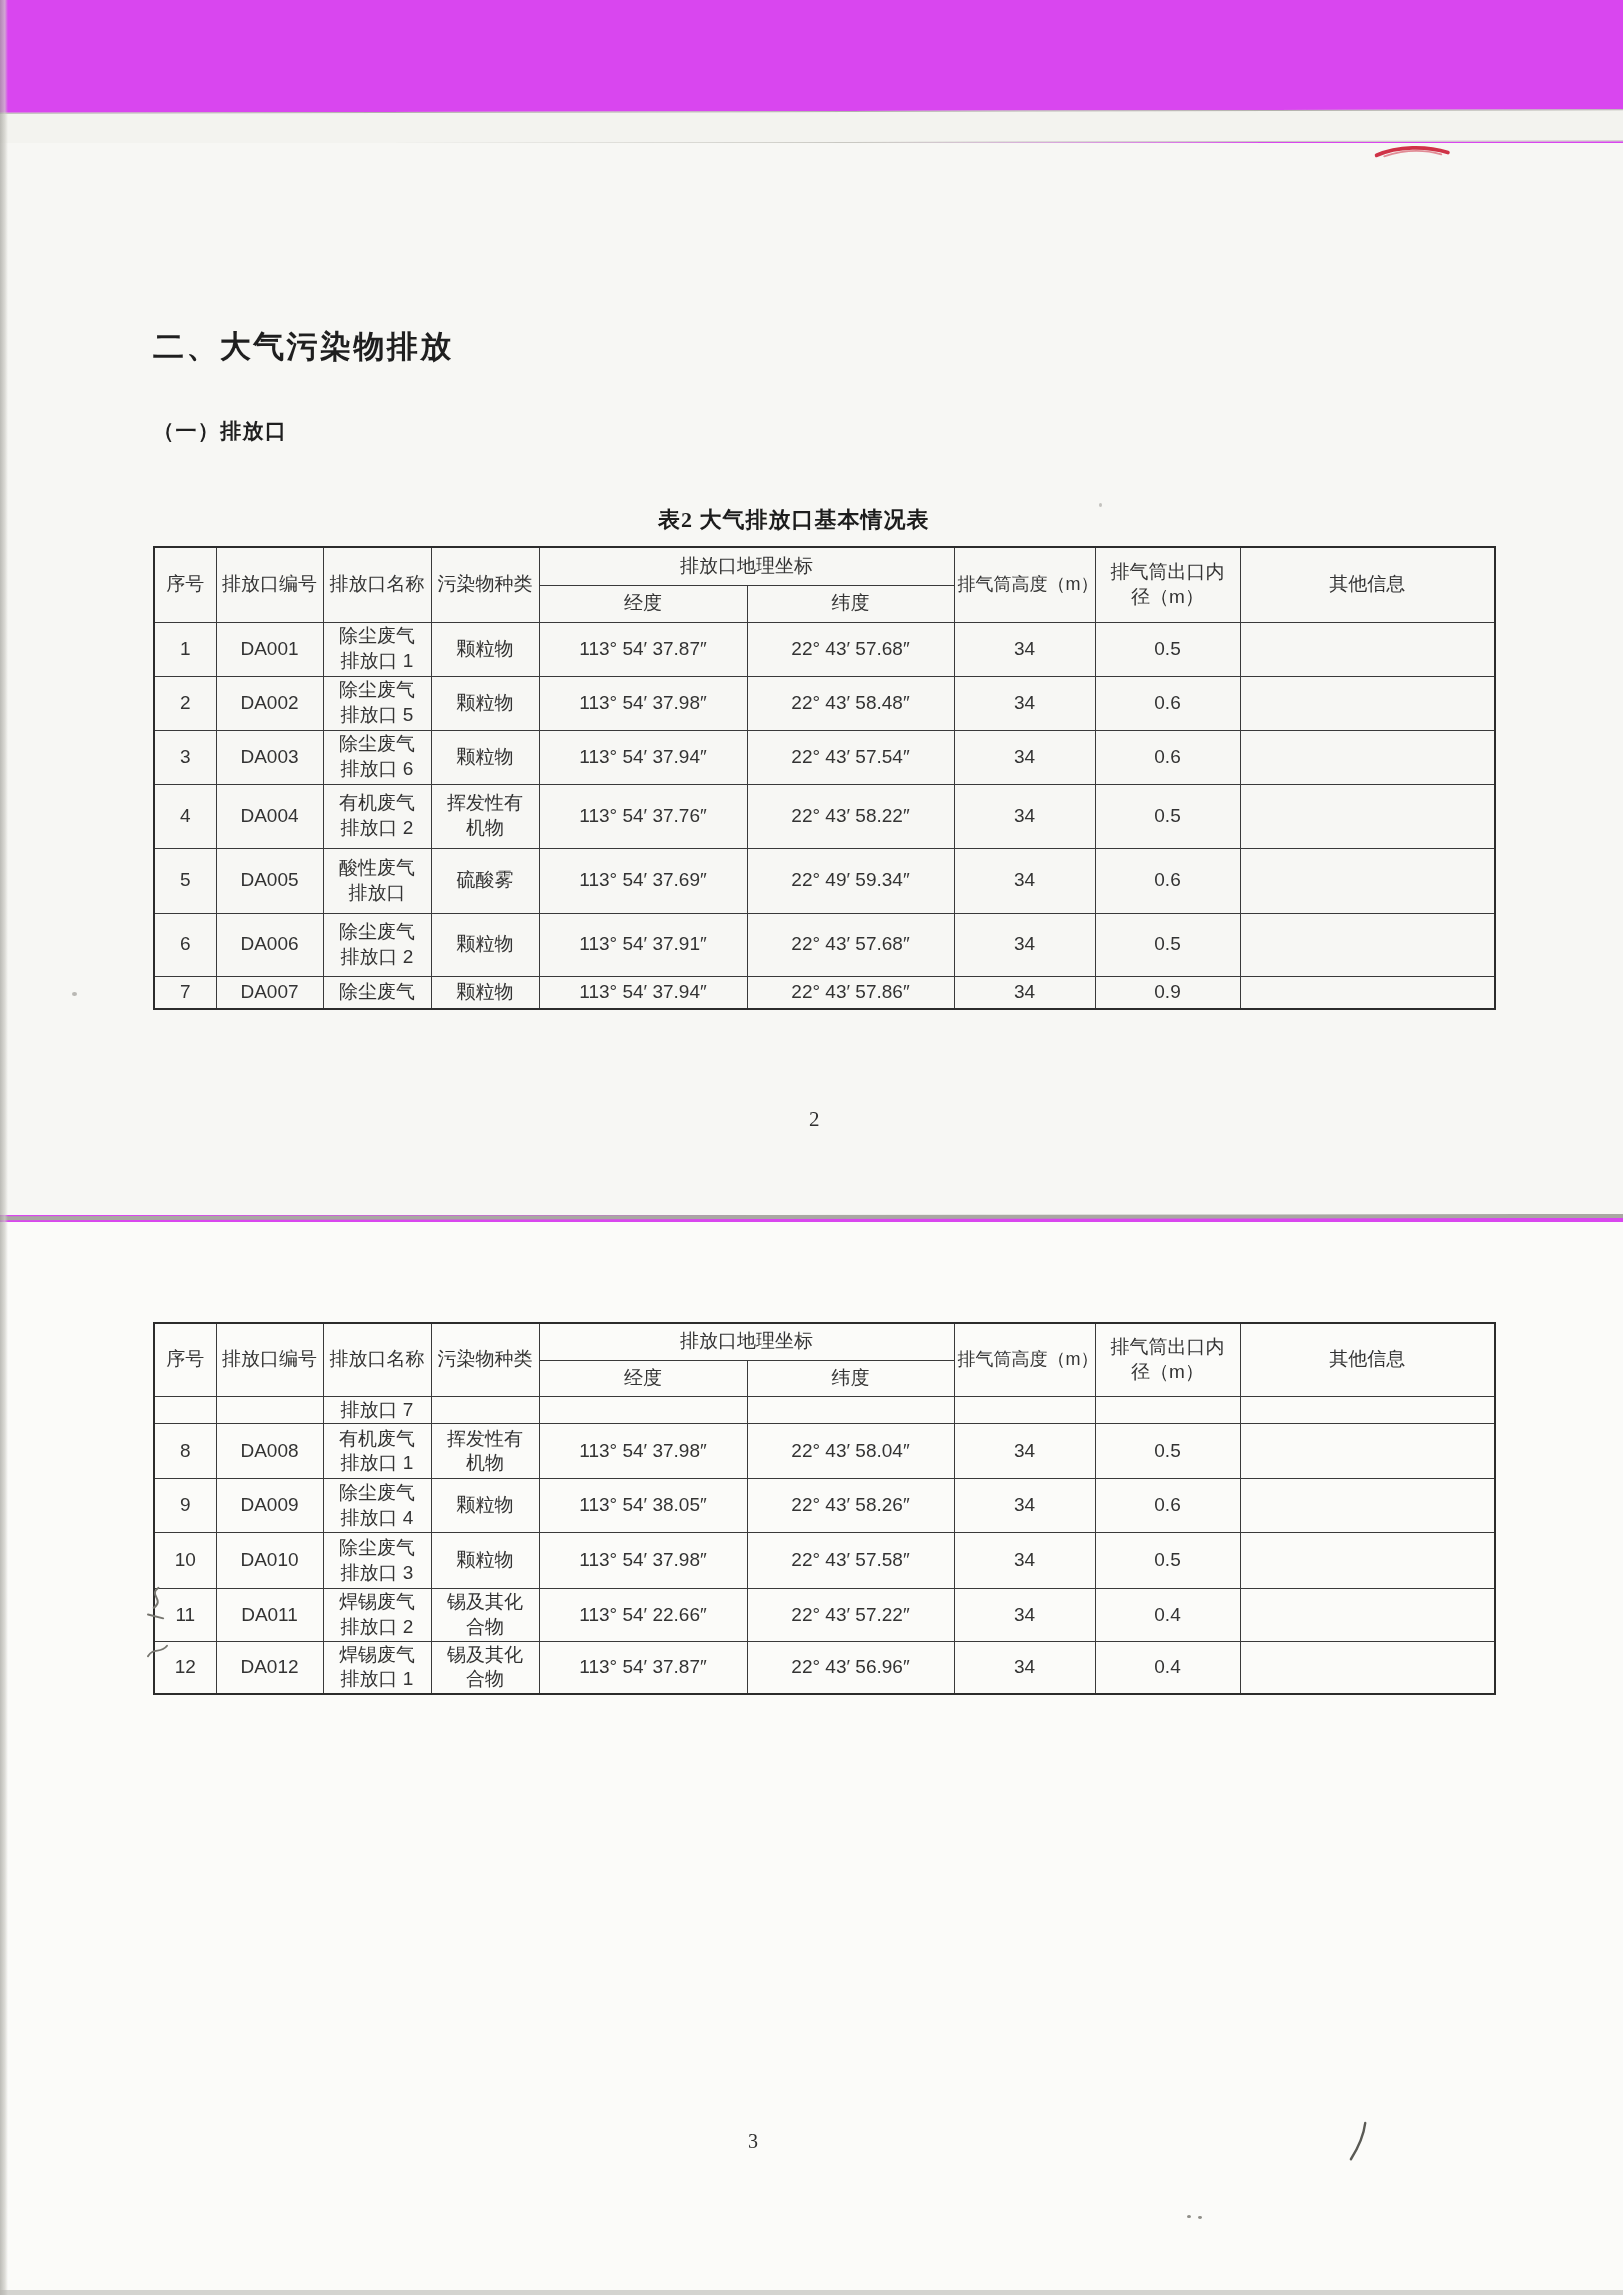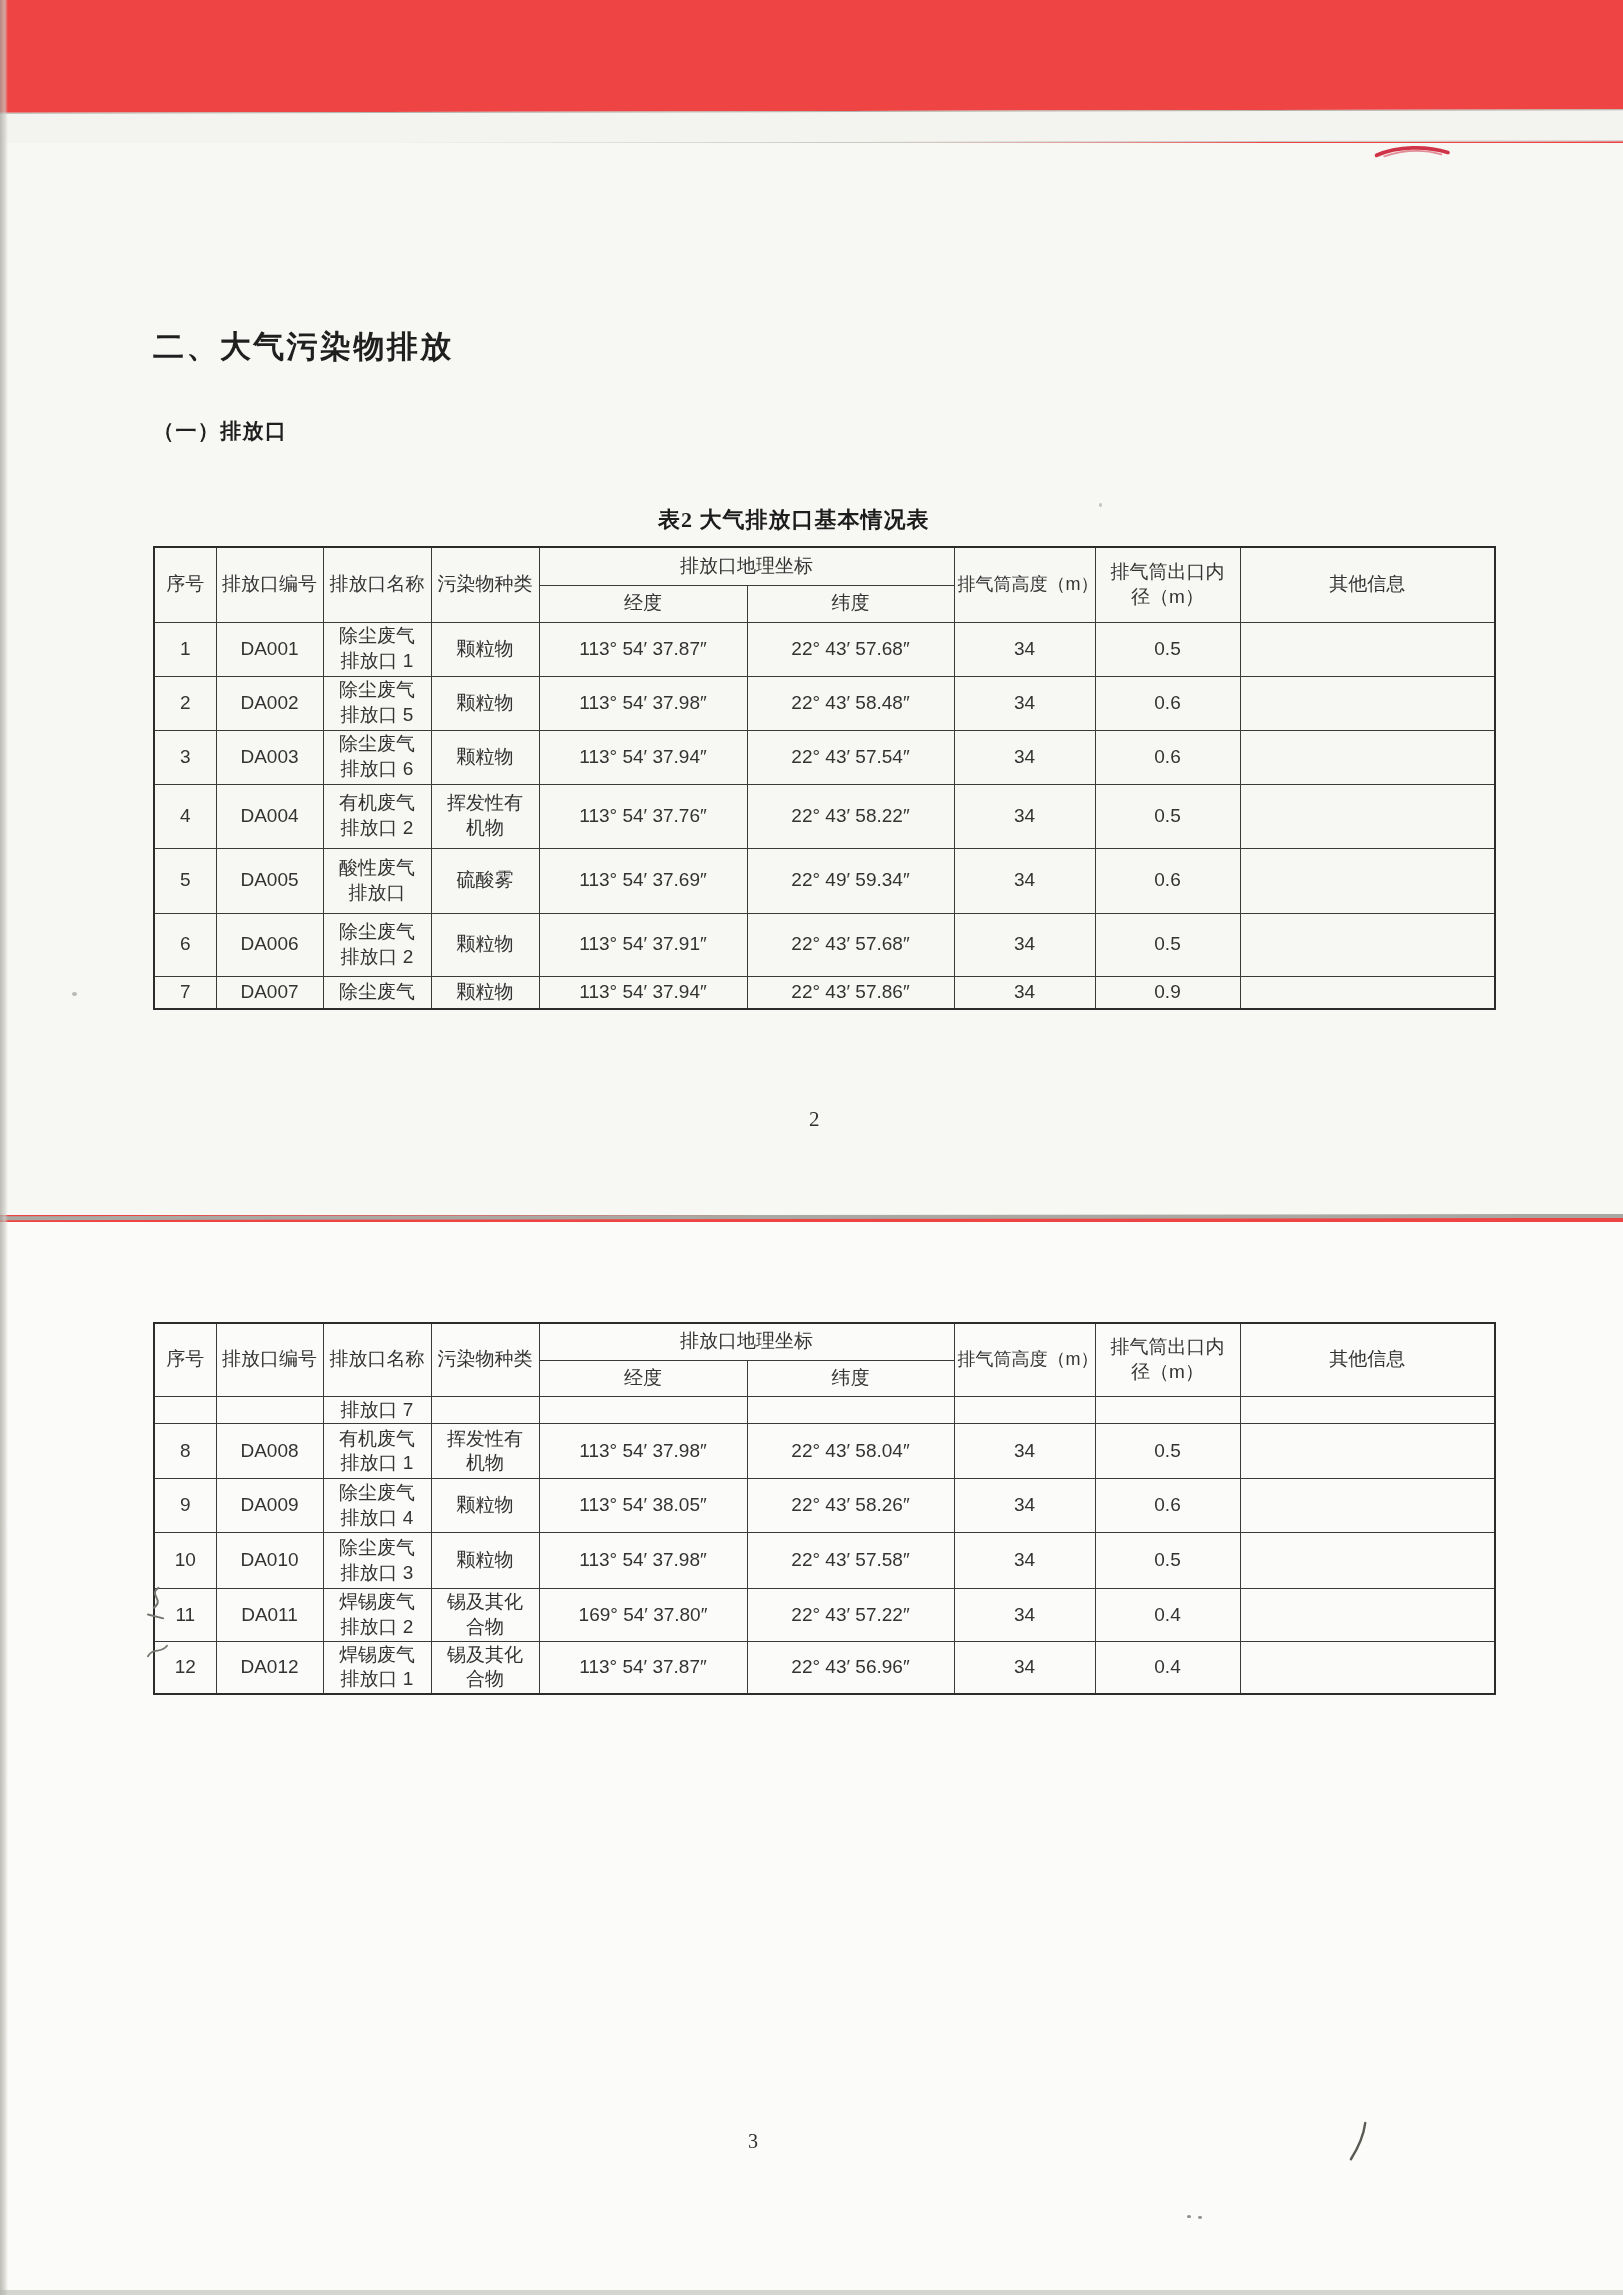--- a/index.html
+++ b/index.html
@@ -1,16 +1,16 @@
 <!DOCTYPE html>
 <html style="font-size:7.7px"><head>
 <meta charset="utf-8">
 <style>
   html,body{margin:0;padding:0;background:#d9d7ce;}
-  .scan{position:relative;width:1624px;height:2295px;background:#ef4444;overflow:hidden;
+  .scan{position:relative;width:1624px;height:2295px;background:#d946ef;overflow:hidden;
         font-family:"Liberation Sans","DejaVu Sans",sans-serif;color:#2e2e2e;}
   
   .sheet-band{position:absolute;left:0;top:111px;width:102%;height:30px;background:#f3f3ef;
               border-top:1.9px solid #b3b2ac;border-bottom:1.4px solid #c9c8c2;transform:rotate(-0.12deg);}
   .page{position:absolute;left:0;width:100%;}
   .page1{top:143px;height:1072px;background:#f7f7f4;}
   .page2{top:1222px;height:1074px;background:#fbfbf9;}
   .page-divider{position:absolute;left:0;top:1215px;width:102%;height:4.3px;background:#a9a8a2;transform:rotate(-0.08deg);}
   .left-edge{position:absolute;left:0;top:0;width:7.7px;height:100%;
              background:linear-gradient(to right,#a2a19b,#cfcec8 60%,rgba(0,0,0,0));opacity:.7;}
@@ -271,21 +271,21 @@
           <td>0.5</td>
           <td></td>
         </tr>
         <tr>
           <td>11</td>
           <td>DA011</td>
           <td>焊锡废气
 排放口 2</td>
           <td>锡及其化
 合物</td>
-          <td>169° 54′ 37.80″</td>
+          <td>113° 54′ 22.66″</td>
           <td>22° 43′ 57.22″</td>
           <td>34</td>
           <td>0.4</td>
           <td></td>
         </tr>
         <tr>
           <td>12</td>
           <td>DA012</td>
           <td>焊锡废气
 排放口 1</td>

